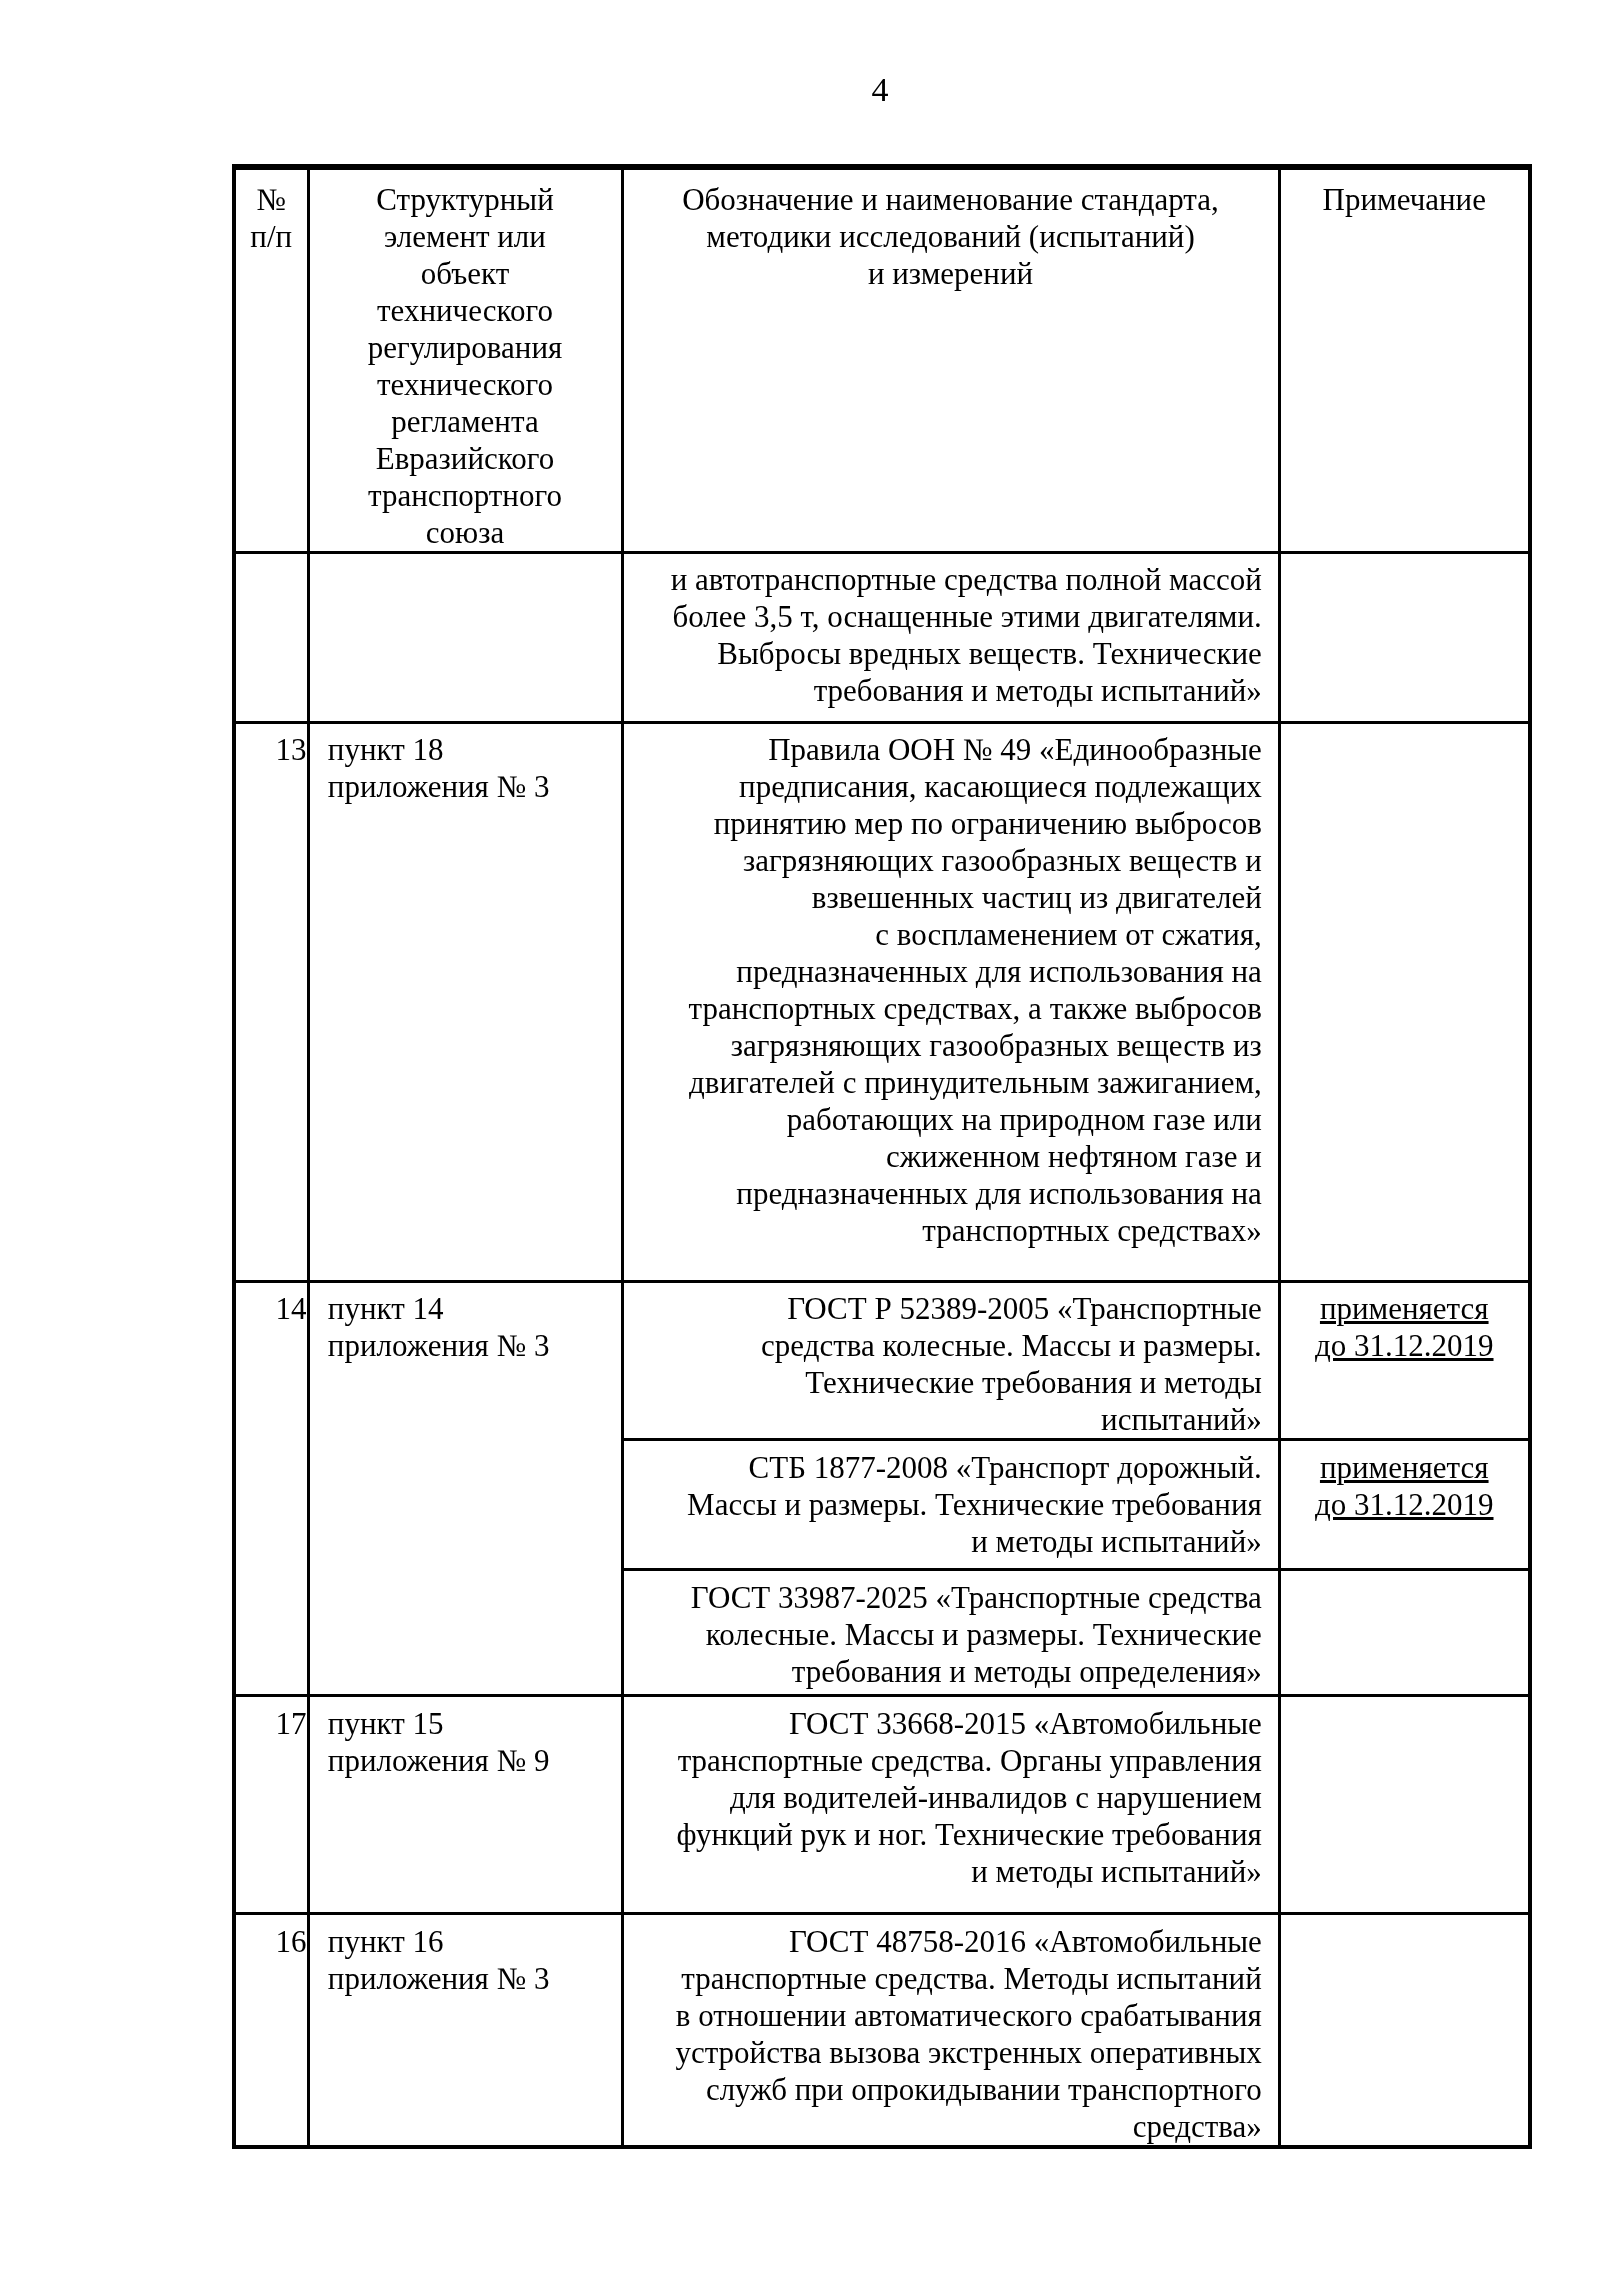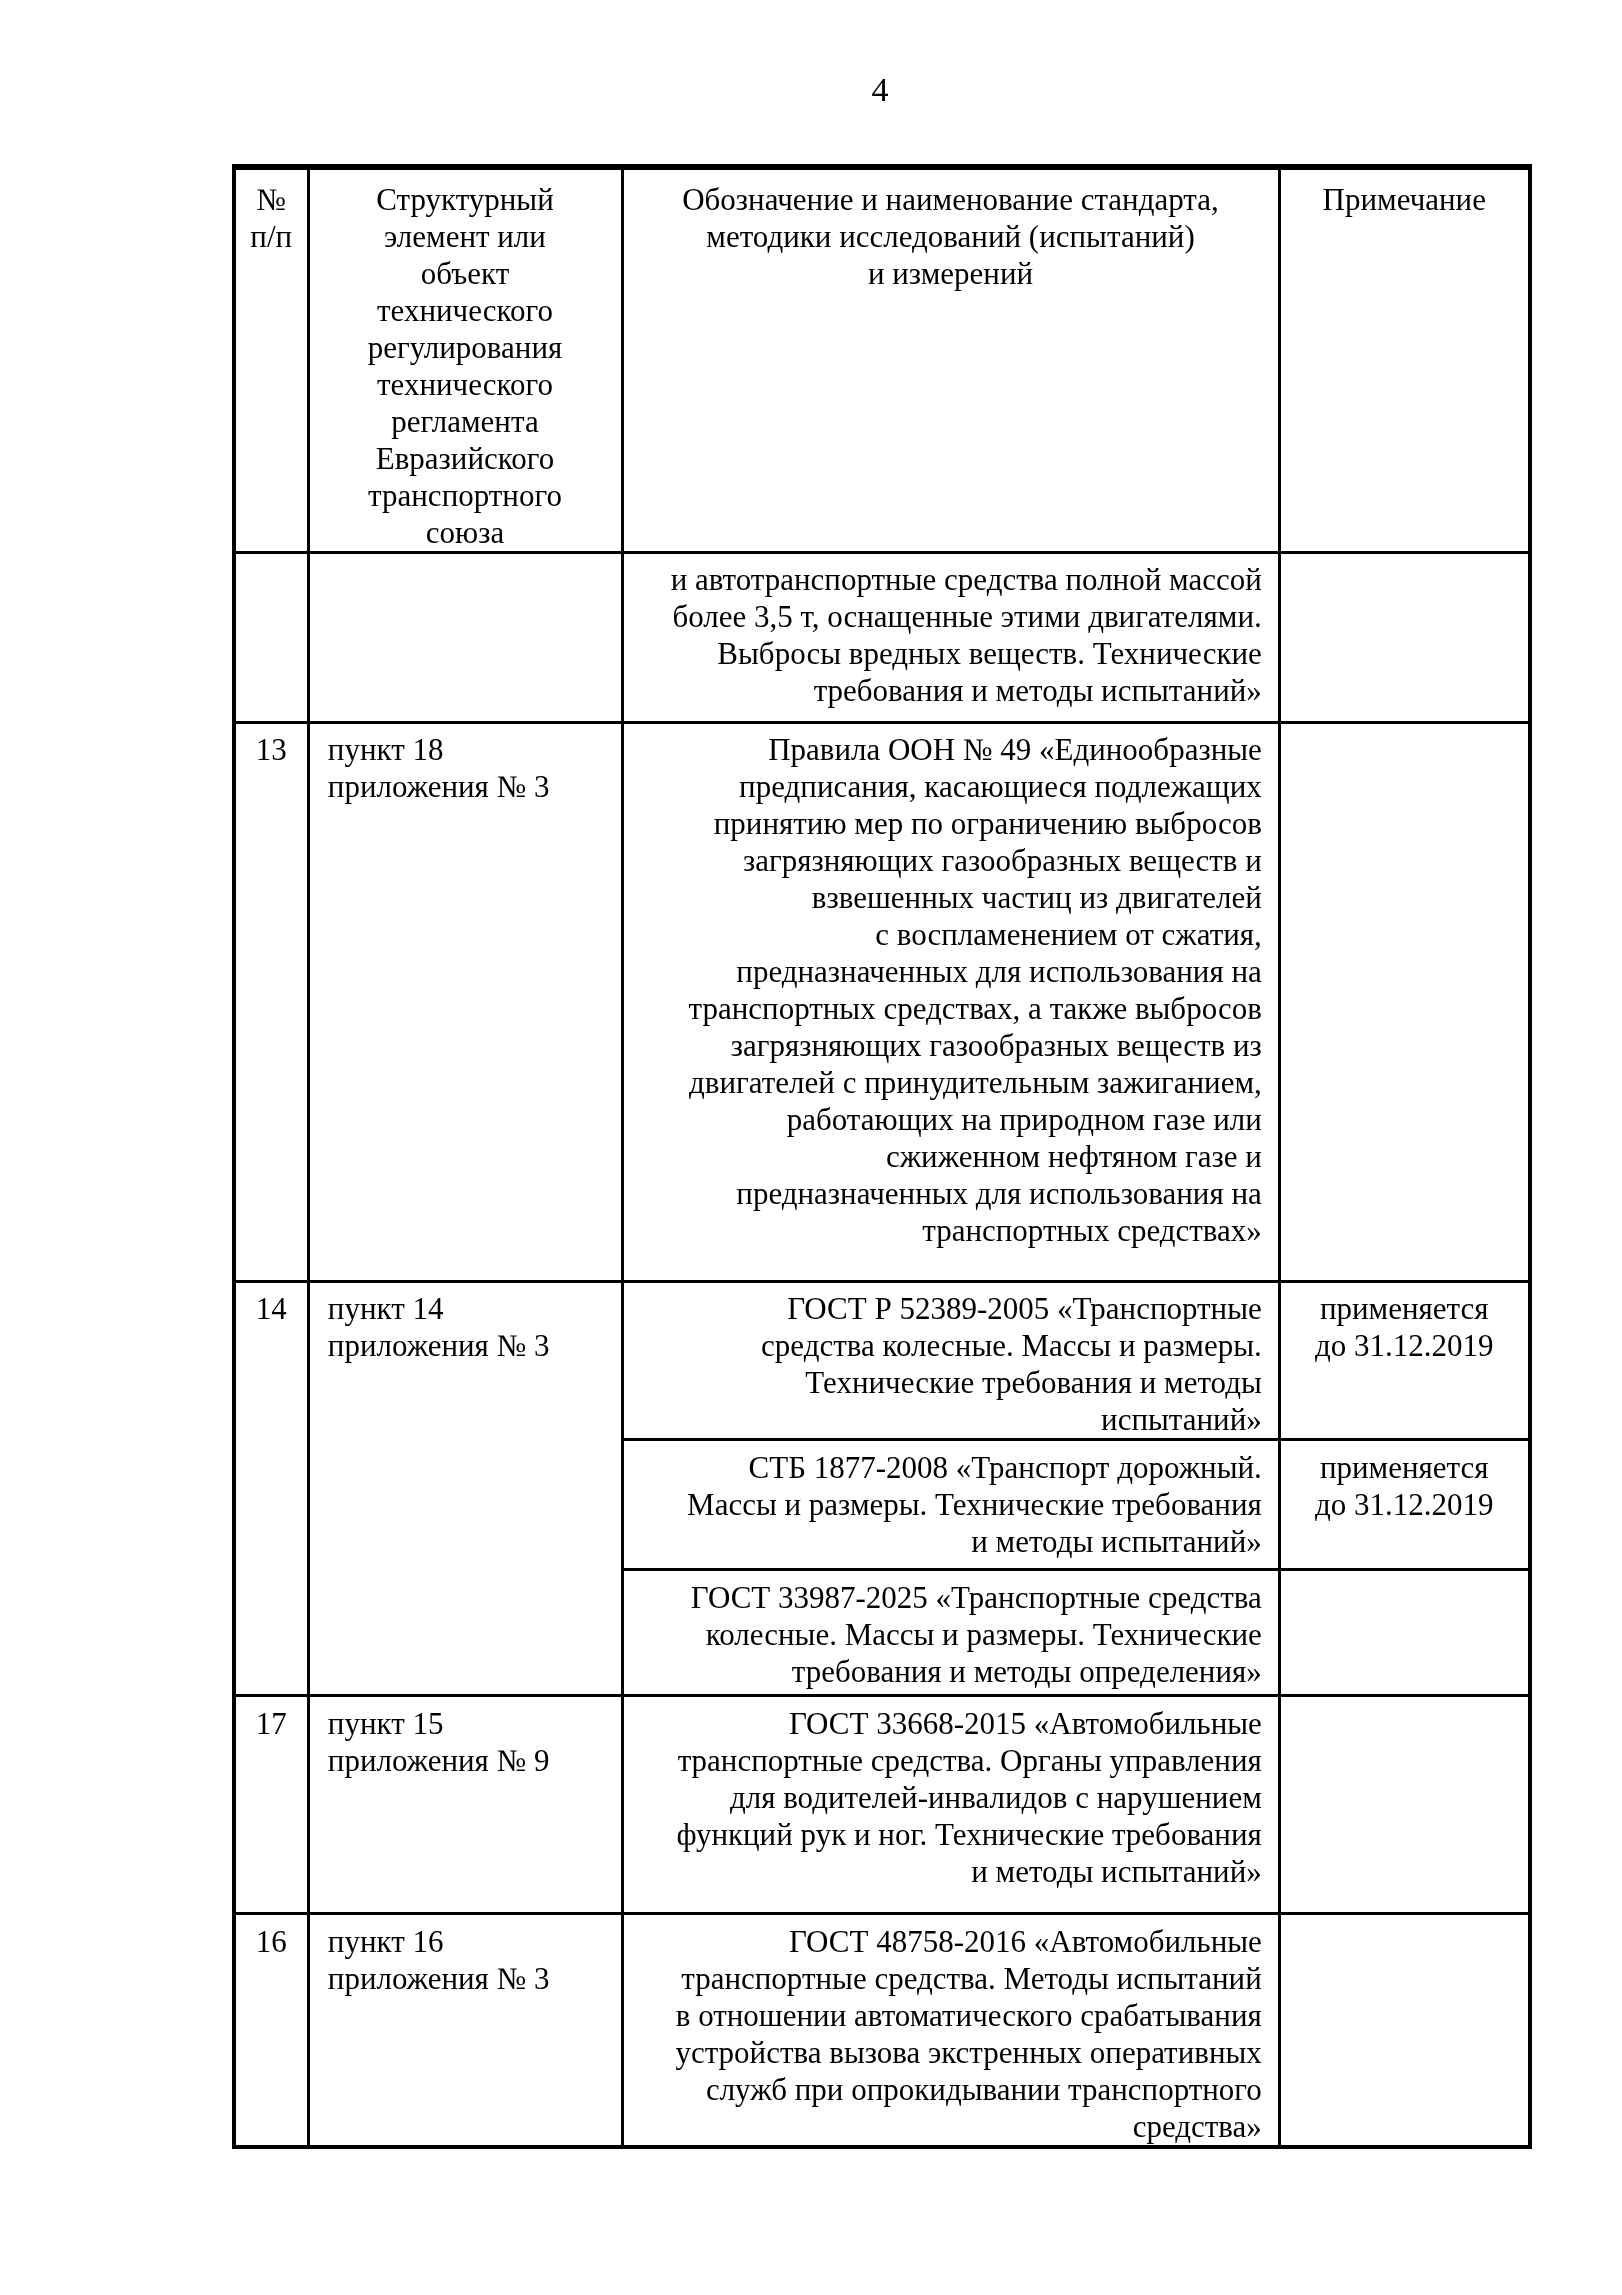--- a/index.html
+++ b/index.html
@@ -52,34 +52,35 @@
     padding-top: 10.5px;
   }
   tr.r-a   { height: 170px; }
   tr.r-13  { height: 559px; }
   tr.r-14a { height: 158px; }
   tr.r-14b { height: 130px; }
   tr.r-14c { height: 126px; }
   tr.r-15  { height: 218px; }
   tr.r-16  { height: 215px; }
   td.num {
-    text-align: center;
+    text-align: right;
     padding-top: 7.9px;
   }
   td.el {
     text-align: left;
     padding: 7.9px 10.5px 0 18.3px;
   }
   td.std {
     text-align: right;
     padding: 7.9px 15.7px 0 14.4px;
   }
   td.note {
     text-align: center;
     padding: 7.9px 5.2px 0 5.2px;
+    text-decoration: underline;
   }
 </style>
 </head>
 <body>
 
 <div class="page">
 
   <div class="page-number">4</div>
 
   <table class="doc-table">

